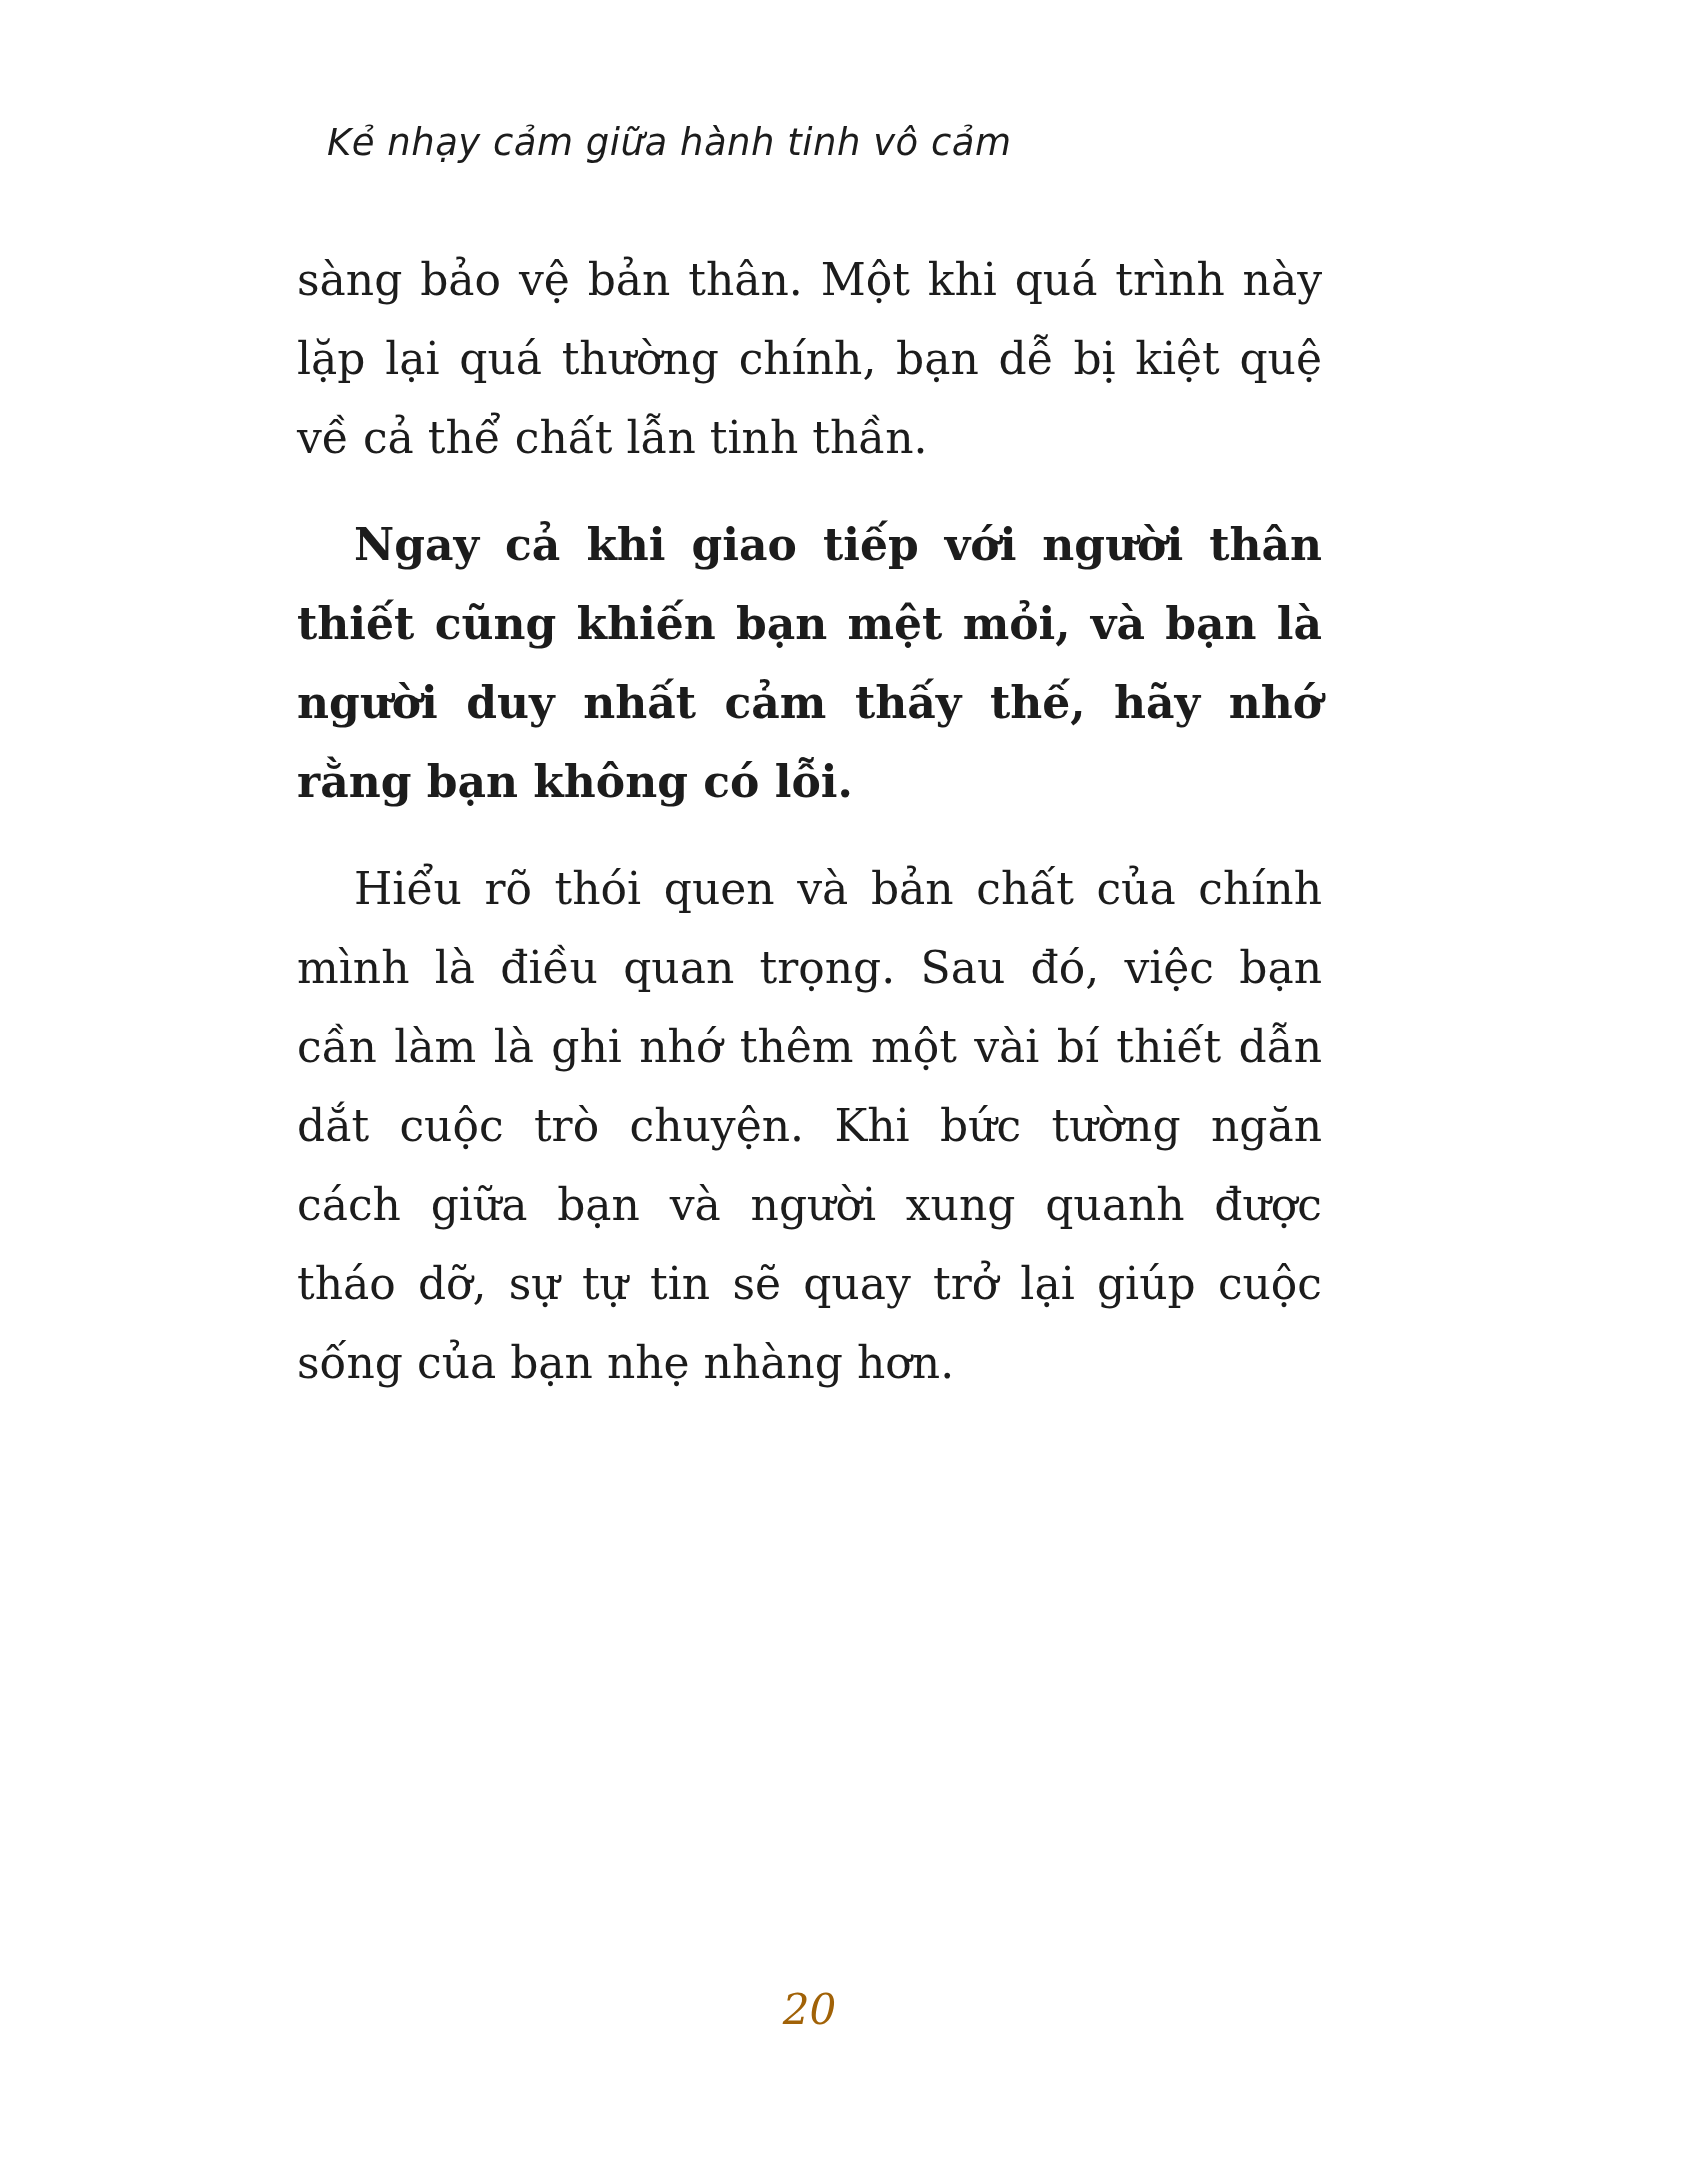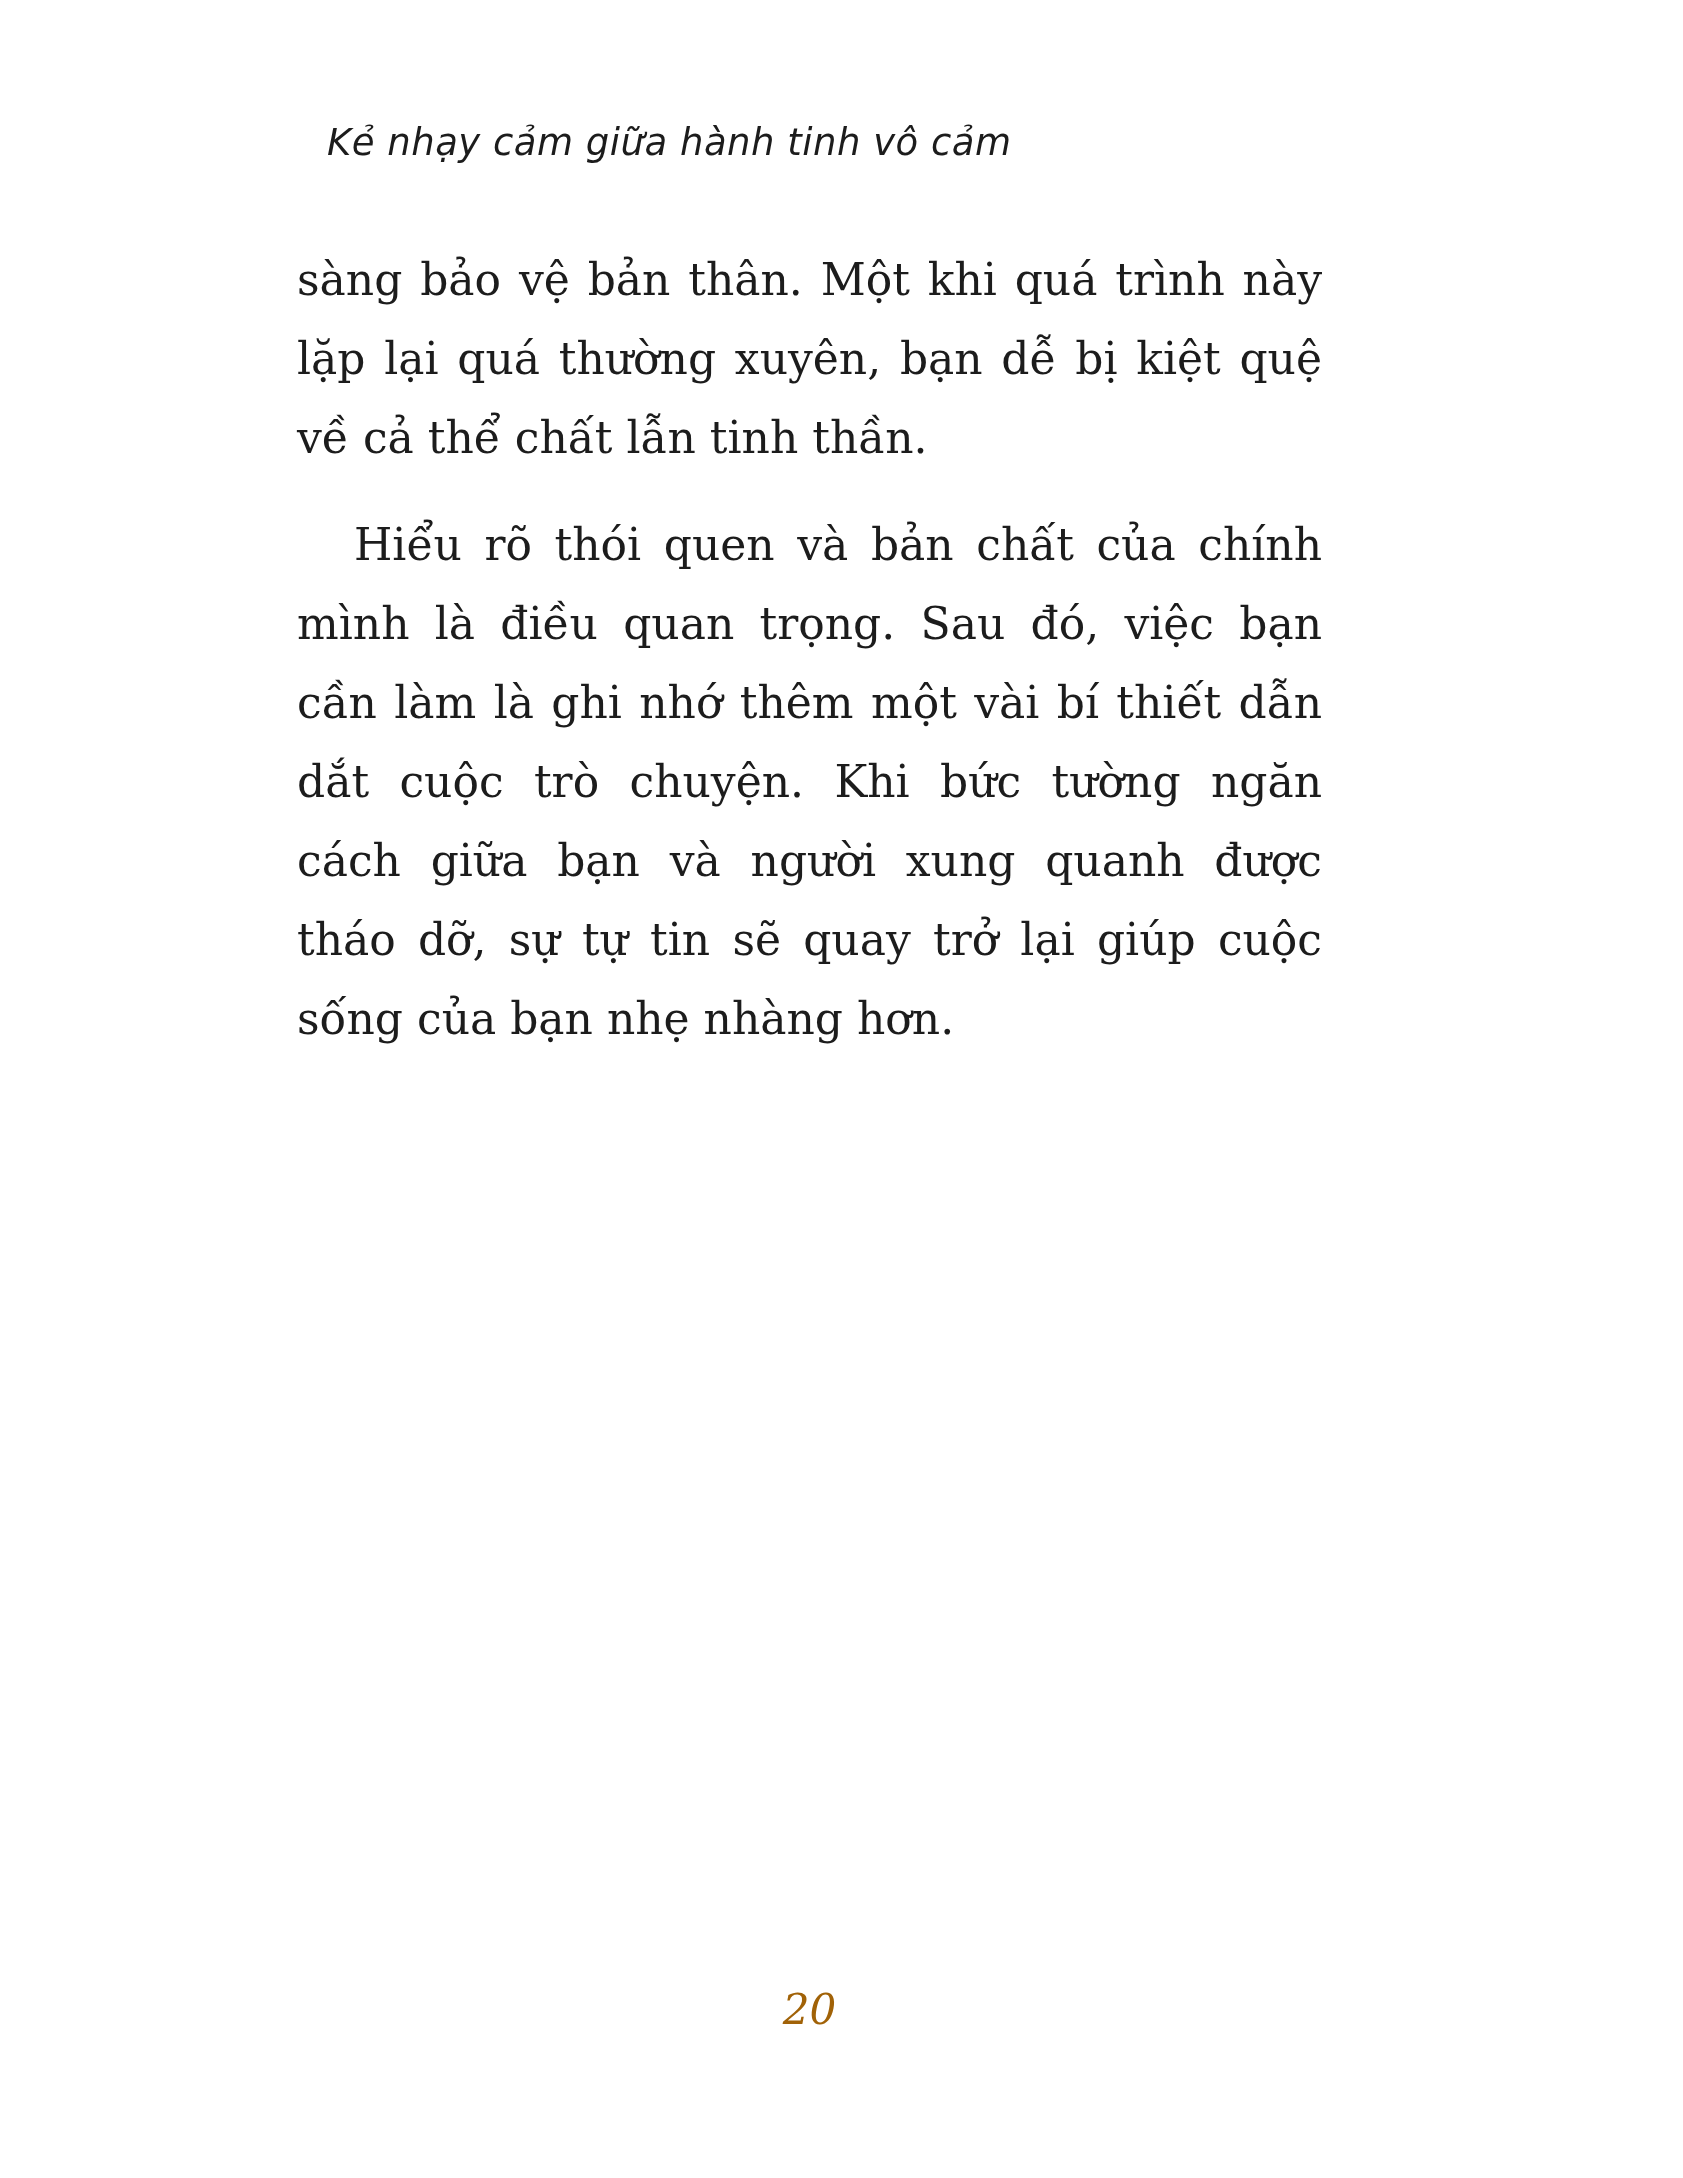--- a/index.html
+++ b/index.html
@@ -60,20 +60,21 @@
   }
 </style>
 </head>
 <body>
 
 <div class="page">
 
   <div class="running-header">Kẻ nhạy cảm giữa hành tinh vô cảm</div>
 
   <div class="body-block">
-    <p class="normal">sàng bảo vệ bản thân. Một khi quá trình này lặp lại quá thường xuyên, bạn dễ bị kiệt quệ về cả thể chất lẫn tinh thần.</p>
+    <p class="normal">sàng bảo vệ bản thân. Một khi quá trình này lặp lại quá thường chính, bạn dễ bị kiệt quệ về cả thể chất lẫn tinh thần.</p>
+    <p class="bold indent">Ngay cả khi giao tiếp với người thân thiết cũng khiến bạn mệt mỏi, và bạn là người duy nhất cảm thấy thế, hãy nhớ rằng bạn không có lỗi.</p>
     <p class="normal indent">Hiểu rõ thói quen và bản chất của chính mình là điều quan trọng. Sau đó, việc bạn cần làm là ghi nhớ thêm một vài bí thiết dẫn dắt cuộc trò chuyện. Khi bức tường ngăn cách giữa bạn và người xung quanh được tháo dỡ, sự tự tin sẽ quay trở lại giúp cuộc sống của bạn nhẹ nhàng hơn.</p>
   </div>
 
   <div class="page-number">20</div>
 
 </div>
 
 
 </body></html>

